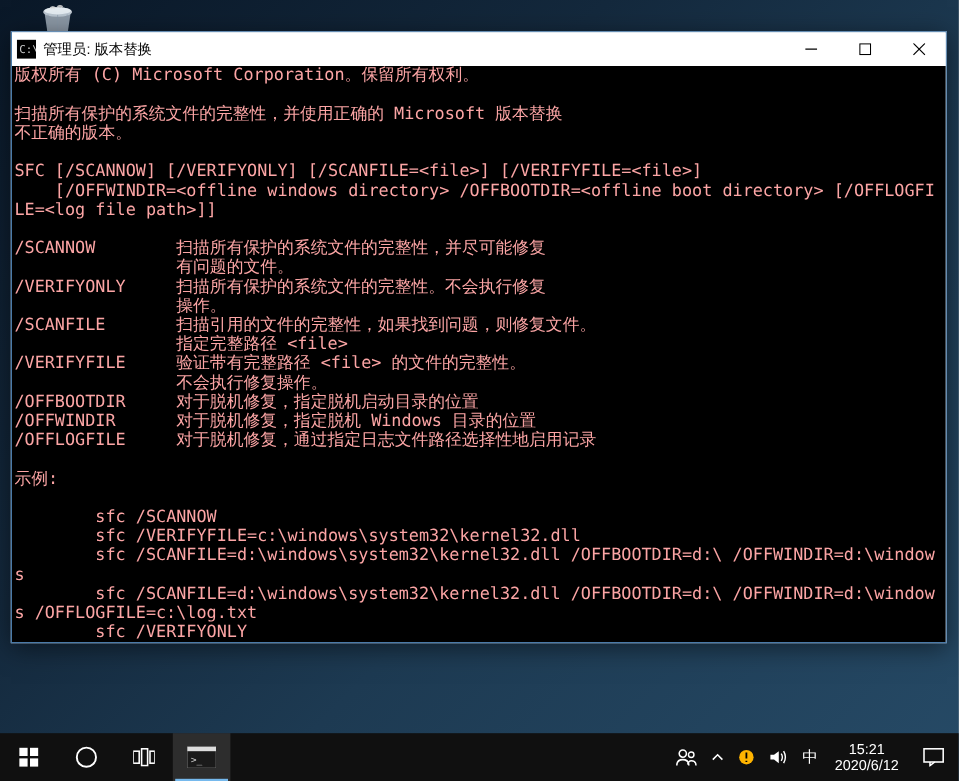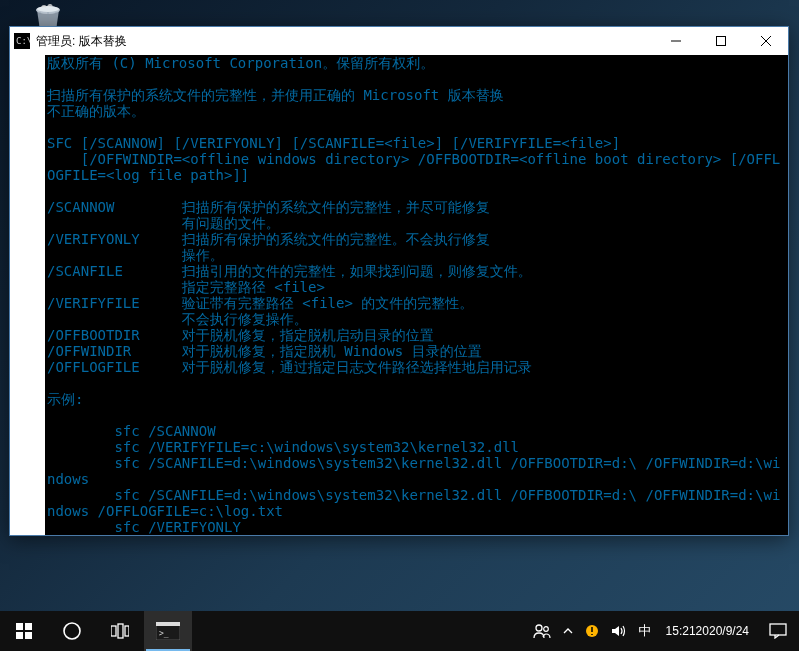--- a/index.html
+++ b/index.html
@@ -10,33 +10,33 @@
     .desktop-icon svg { width: 40px; height: 30px; }
 
     .cmd-window { position: absolute; top: 26px; left: 9px; width: 780px; height: 510px; background: #fff; border: 1px solid #4a7aa8; display: flex; flex-direction: column; box-shadow: 0 4px 20px rgba(0,0,0,0.5); }
     .titlebar { height: 28px; background: #fff; display: flex; align-items: center; justify-content: space-between; padding-left: 4px; }
     .titlebar-left { display: flex; align-items: center; gap: 6px; }
     .titlebar-icon { width: 16px; height: 16px; display: flex; align-items: center; justify-content: center; }
     .titlebar-text { font-size: 12px; color: #000; }
     .titlebar-controls { display: flex; height: 100%; }
     .tc-btn { width: 45px; height: 100%; display: flex; align-items: center; justify-content: center; font-size: 13px; color: #000; cursor: pointer; }
 
-    .console { flex: 1; background: #000; color: #0369a1; font-family: "NSimSun", "SimSun", "Consolas", monospace; font-size: 14px; line-height: 16px; padding: 0 2px; overflow-y: auto; overflow-x: hidden; white-space: pre-wrap; word-break: break-all; margin-left: 35px; }
+    .console { flex: 1; background: #000; color: #fca5a5; font-family: "NSimSun", "SimSun", "Consolas", monospace; font-size: 14px; line-height: 16px; padding: 0 2px; overflow-y: auto; overflow-x: hidden; white-space: pre-wrap; word-break: break-all; }
     .console::-webkit-scrollbar { width: 16px; }
     .console::-webkit-scrollbar-track { background: #1a1a1a; }
     .console::-webkit-scrollbar-thumb { background: #4a4a4a; }
 
     .taskbar { position: absolute; bottom: 0; left: 0; right: 0; height: 40px; background: #101010; display: flex; align-items: center; justify-content: space-between; color: #fff; }
     .taskbar-left { display: flex; align-items: center; height: 100%; }
     .tb-item { width: 48px; height: 100%; display: flex; align-items: center; justify-content: center; cursor: pointer; position: relative; }
     .tb-item.active { background: rgba(255,255,255,0.12); }
     .tb-item.active::after { content: ""; position: absolute; bottom: 0; left: 2px; right: 2px; height: 2px; background: #76b9ed; }
     .taskbar-right { display: flex; align-items: center; height: 100%; gap: 0; }
     .tray-item { height: 100%; display: flex; align-items: center; justify-content: center; padding: 0 6px; cursor: pointer; font-size: 12px; color: #fff; }
-    .clock { display: flex; flex-direction: row; align-items: center; justify-content: center; font-size: 12px; line-height: 14px; padding: 0 8px; }
+    .clock { display: flex; flex-direction: column; align-items: center; justify-content: center; font-size: 12px; line-height: 14px; padding: 0 8px; }
     .notif { width: 42px; height: 100%; display: flex; align-items: center; justify-content: center; cursor: pointer; }
     .people-icon { font-size: 16px; }
   </style>
 </head>
 <body>
 
 <div class="desktop-icon">
   <svg viewBox="0 0 40 30">
     <ellipse cx="20" cy="6" rx="12" ry="4" fill="#d0d8e0" opacity="0.9"></ellipse>
     <path d="M 9 6 L 12 26 L 28 26 L 31 6 Z" fill="#b8c4d0" opacity="0.75"></path>
@@ -157,21 +157,21 @@
     </div>
     <div class="tray-item">
       <svg width="16" height="14" viewBox="0 0 16 14">
         <path d="M 1 5 L 4 5 L 8 2 L 8 12 L 4 9 L 1 9 Z" fill="#fff"></path>
         <path d="M 10 4 Q 12 7 10 10 M 12 2 Q 15 7 12 12" fill="none" stroke="#fff" stroke-width="1.2"></path>
       </svg>
     </div>
     <div class="tray-item" style="font-size:13px;">中</div>
     <div class="clock tray-item">
       <span>15:21</span>
-      <span>2020/9/24</span>
+      <span>2020/6/12</span>
     </div>
     <div class="notif">
       <svg width="18" height="16" viewBox="0 0 18 16">
         <rect x="1" y="1" width="16" height="11" fill="none" stroke="#fff" stroke-width="1.3"></rect>
         <path d="M 6 12 L 6 15 L 10 12" fill="none" stroke="#fff" stroke-width="1.3"></path>
       </svg>
     </div>
   </div>
 </div>
 

